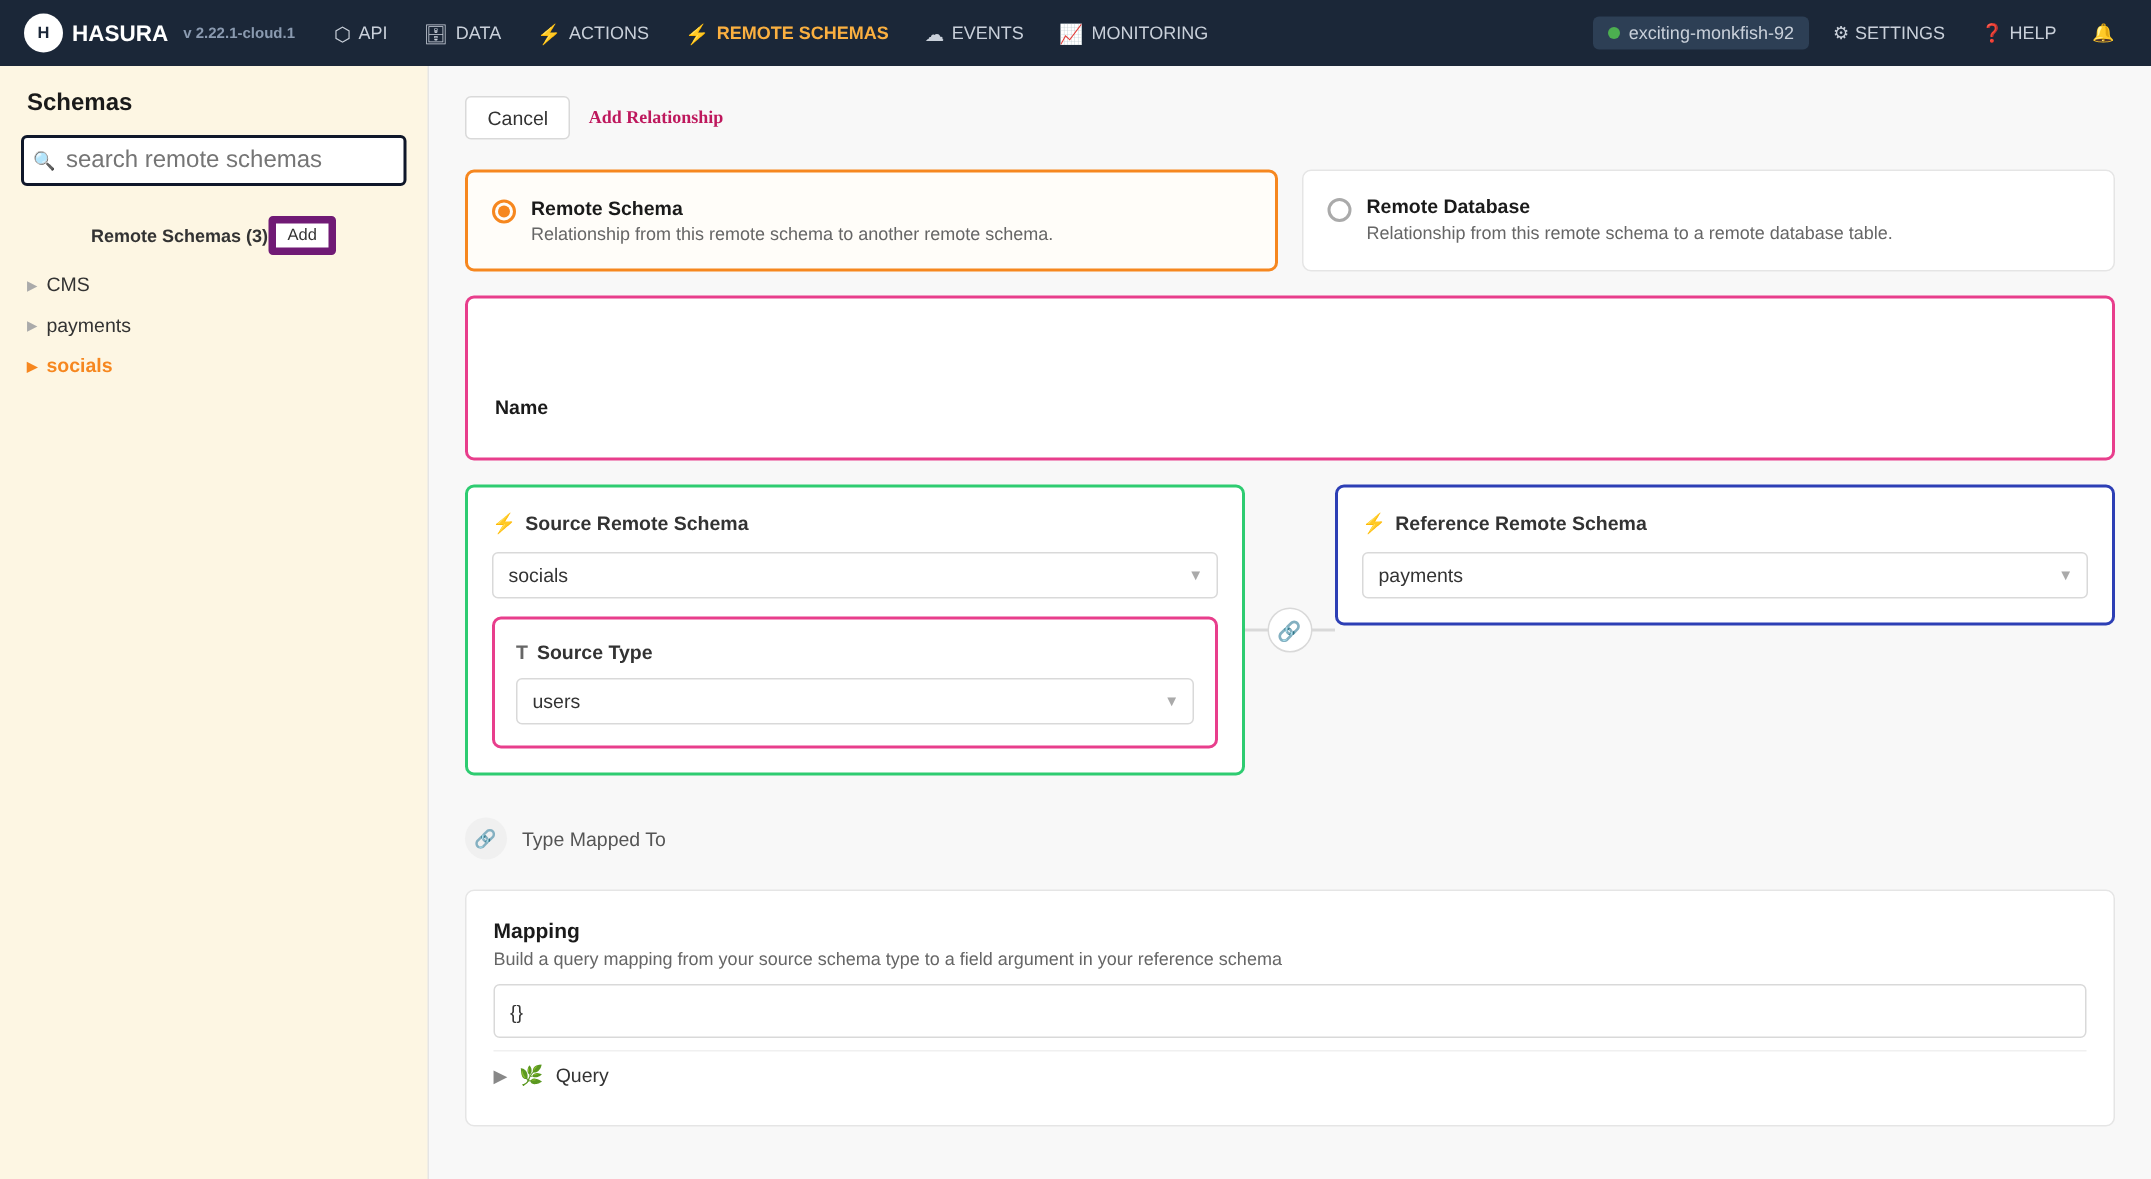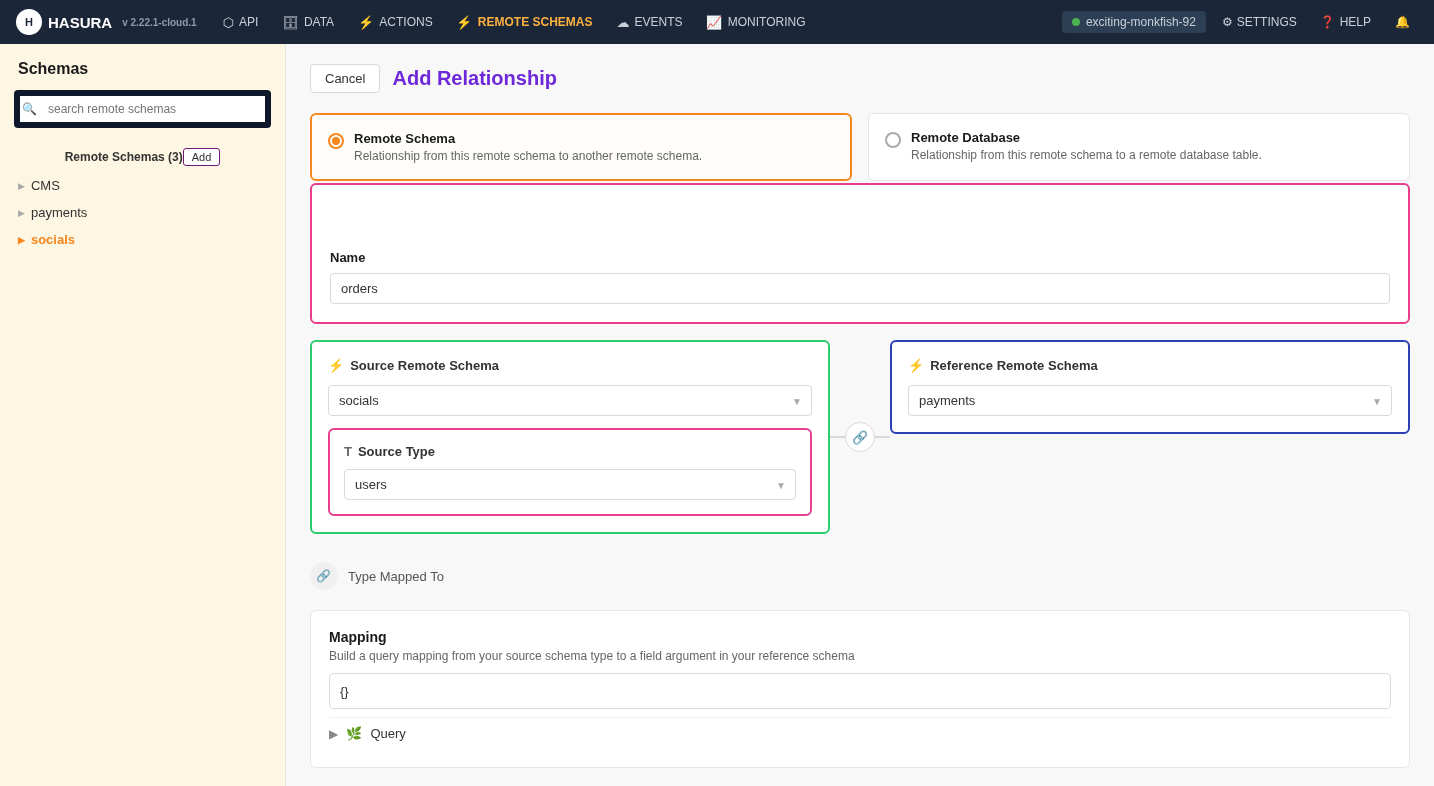--- a/index.html
+++ b/index.html
@@ -43,59 +43,59 @@
     .sidebar {
       width: 286px; min-width: 286px; background: #fdf6e3; border-right: 1px solid #e5e5e5; padding: 0; display: flex; flex-direction: column;
     }
     .sidebar-manage {
       padding: 16px 18px 12px; font-size: 16px; font-weight: 600; color: #1a1a1a;
     }
     .sidebar-search {
       margin: 0 14px 14px; position: relative;
     }
     .sidebar-search input {
-      width: 100%; padding: 6px 10px 6px 28px; border: 6px solid #0f172a; border-radius: 4px; font-size: 12px; background: #fff; color: #ef4444; outline: none;
+      width: 100%; padding: 6px 10px 6px 28px; border: 2px solid #0f172a; border-radius: 4px; font-size: 16px; background: #fff; color: #ef4444; outline: none;
     }
     .sidebar-search-icon {
       position: absolute; left: 8px; top: 50%; transform: translateY(-50%); color: #aaa; font-size: 12px;
     }
     .sidebar-section-header {
       display: flex; align-items: center; justify-content: center; padding: 6px 16px; font-size: 12px; font-weight: 600; color: #333;
     }
     .sidebar-add-btn {
-      background: #fff; border: 1px solid #701a75; border-radius: 3px; padding: 2px 8px; font-size: 11px; cursor: pointer; color: #333;
+      background: #fff; border: 5px solid #701a75; border-radius: 3px; padding: 2px 8px; font-size: 11px; cursor: pointer; color: #333;
     }
     .sidebar-item {
       display: flex; align-items: center; gap: 6px; padding: 6px 18px; font-size: 13px; cursor: pointer; color: #333;
     }
     .sidebar-item.active { color: #f6871f; font-weight: 600; }
     .sidebar-item-chevron { font-size: 9px; color: #aaa; }
     .sidebar-item.active .sidebar-item-chevron { color: #f6871f; }
 
     
     .main-content {
       flex: 1; overflow-y: auto; background: #f8f8f8; padding: 20px 24px;
     }
 
     
     .page-header {
       display: flex; align-items: center; gap: 12px; margin-bottom: 20px;
     }
     .cancel-btn {
       background: #fff; border: 1px solid #d9d9d9; border-radius: 4px; padding: 6px 14px; font-size: 13px; cursor: pointer; color: #333;
     }
-    .page-title { font-size: 20px; font-weight: 600; color: #6d28d9; }
+    .page-title { font-size: 12px; font-weight: 600; color: #be185d; font-family: Liberation Serif, serif; }
 
     
     .card { background: #fff; border: 1px solid #e5e5e5; border-radius: 6px; padding: 18px; margin-bottom: 16px; }
     .card.highlighted { border: 2px solid #e83e8c; }
 
     
     .radio-options-row {
-      display: grid; grid-template-columns: 1fr 1fr; gap: 16px; margin-bottom: 2px;
+      display: grid; grid-template-columns: 1fr 1fr; gap: 16px; margin-bottom: 16px;
     }
     .radio-option {
       border: 1px solid #e5e5e5; border-radius: 6px; padding: 16px; display: flex; align-items: flex-start; gap: 10px; cursor: pointer; background: #fff;
     }
     .radio-option.selected { border: 2px solid #f6871f; background: #fffdf9; }
     .radio-btn {
       width: 16px; height: 16px; border-radius: 50%; border: 2px solid #aaa; margin-top: 2px; flex-shrink: 0; display: flex; align-items: center; justify-content: center;
     }
     .radio-btn.selected { border-color: #f6871f; }
     .radio-btn.selected::after { content: ''; width: 8px; height: 8px; background: #f6871f; border-radius: 50%; }
@@ -256,21 +256,20 @@
         <div class="radio-btn"></div>
         <div>
           <div class="radio-option-title">Remote Database</div>
           <div class="radio-option-desc">Relationship from this remote schema to a remote database table.</div>
         </div>
       </div>
     </div>
 
     <div class="card highlighted">
       <div class="name-section-label">Name</div>
-      <input class="name-input" type="text" value="orders" placeholder="relationship name" style="">
     </div>
 
     <div style="display: grid; grid-template-columns: 1fr 60px 1fr; align-items: center; margin-bottom: 16px;">
 
       <div style="border: 2px solid #2ecc71; border-radius: 6px; padding: 16px; background: #fff;">
         <div class="schema-box-header">
           <span>⚡</span>
           <span>Source Remote Schema</span>
         </div>
         <div class="select-wrapper">

